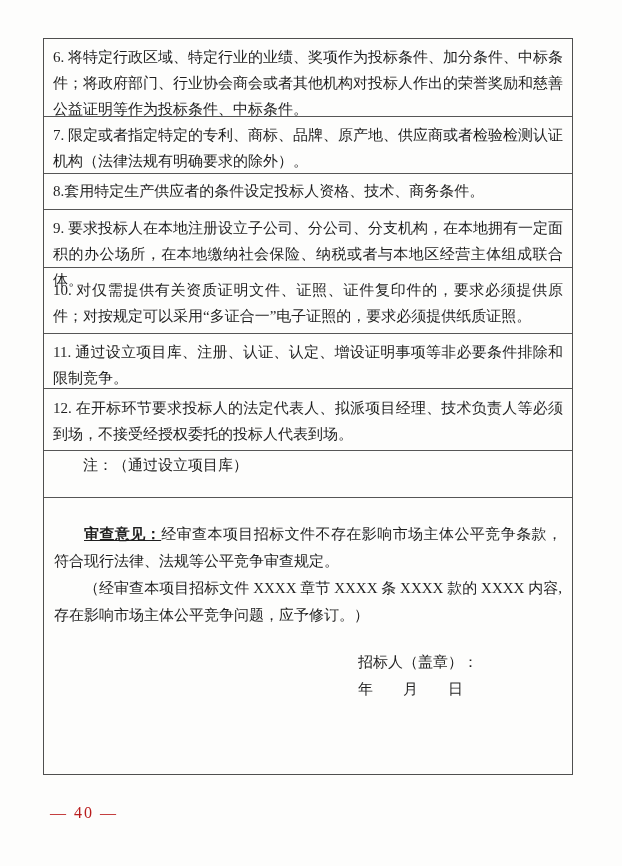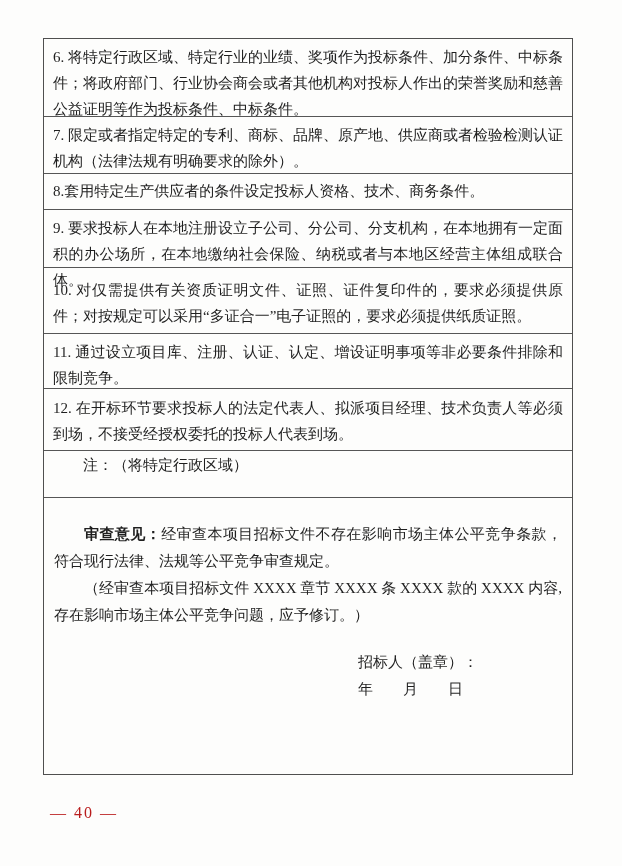--- a/index.html
+++ b/index.html
@@ -37,21 +37,21 @@
   .row-12{height:62px;padding-top:6px;}
   .row-13{height:47px;padding-top:1px;}
   .row-review{
     height:276px;
     border-bottom:none;
     padding:23px 10px 0 10px;
     line-height:27px;
   }
   .note{ text-indent:2em; }
   .para{ margin:0; text-indent:2em; }
-  .para b{ font-weight:bold; }
+  .para b{ font-weight:bold;text-decoration:underline; }
   .signature{
     margin-top:20px;
     margin-left:304px;
     line-height:27px;
   }
   .date-line{ }
   .page-number{
     position:absolute;
     left:50px;top:804px;
     font-size:16px;
@@ -88,21 +88,21 @@
 
     <div class="t-row row-11">
       <span>11. 通过设立项目库、注册、认证、认定、增设证明事项等非必要条件排除和限制竞争。</span>
     </div>
 
     <div class="t-row row-12">
       <span>12. 在开标环节要求投标人的法定代表人、拟派项目经理、技术负责人等必须到场，不接受经授权委托的投标人代表到场。</span>
     </div>
 
     <div class="t-row row-13">
-      <div class="note">注：（将特定行政区域）</div>
+      <div class="note">注：（通过设立项目库）</div>
     </div>
 
     <div class="t-row row-review">
       <p class="para"><b>审查意见：</b><span>经审查本项目招标文件不存在影响市场主体公平竞争条款，符合现行法律、法规等公平竞争审查规定。</span></p>
       <p class="para">（经审查本项目招标文件 XXXX 章节 XXXX 条 XXXX 款的 XXXX 内容,存在影响市场主体公平竞争问题，应予修订。）</p>
       <div class="signature">
         <div>招标人（盖章）：</div>
         <div class="date-line">年　　月　　日</div>
       </div>
     </div>

